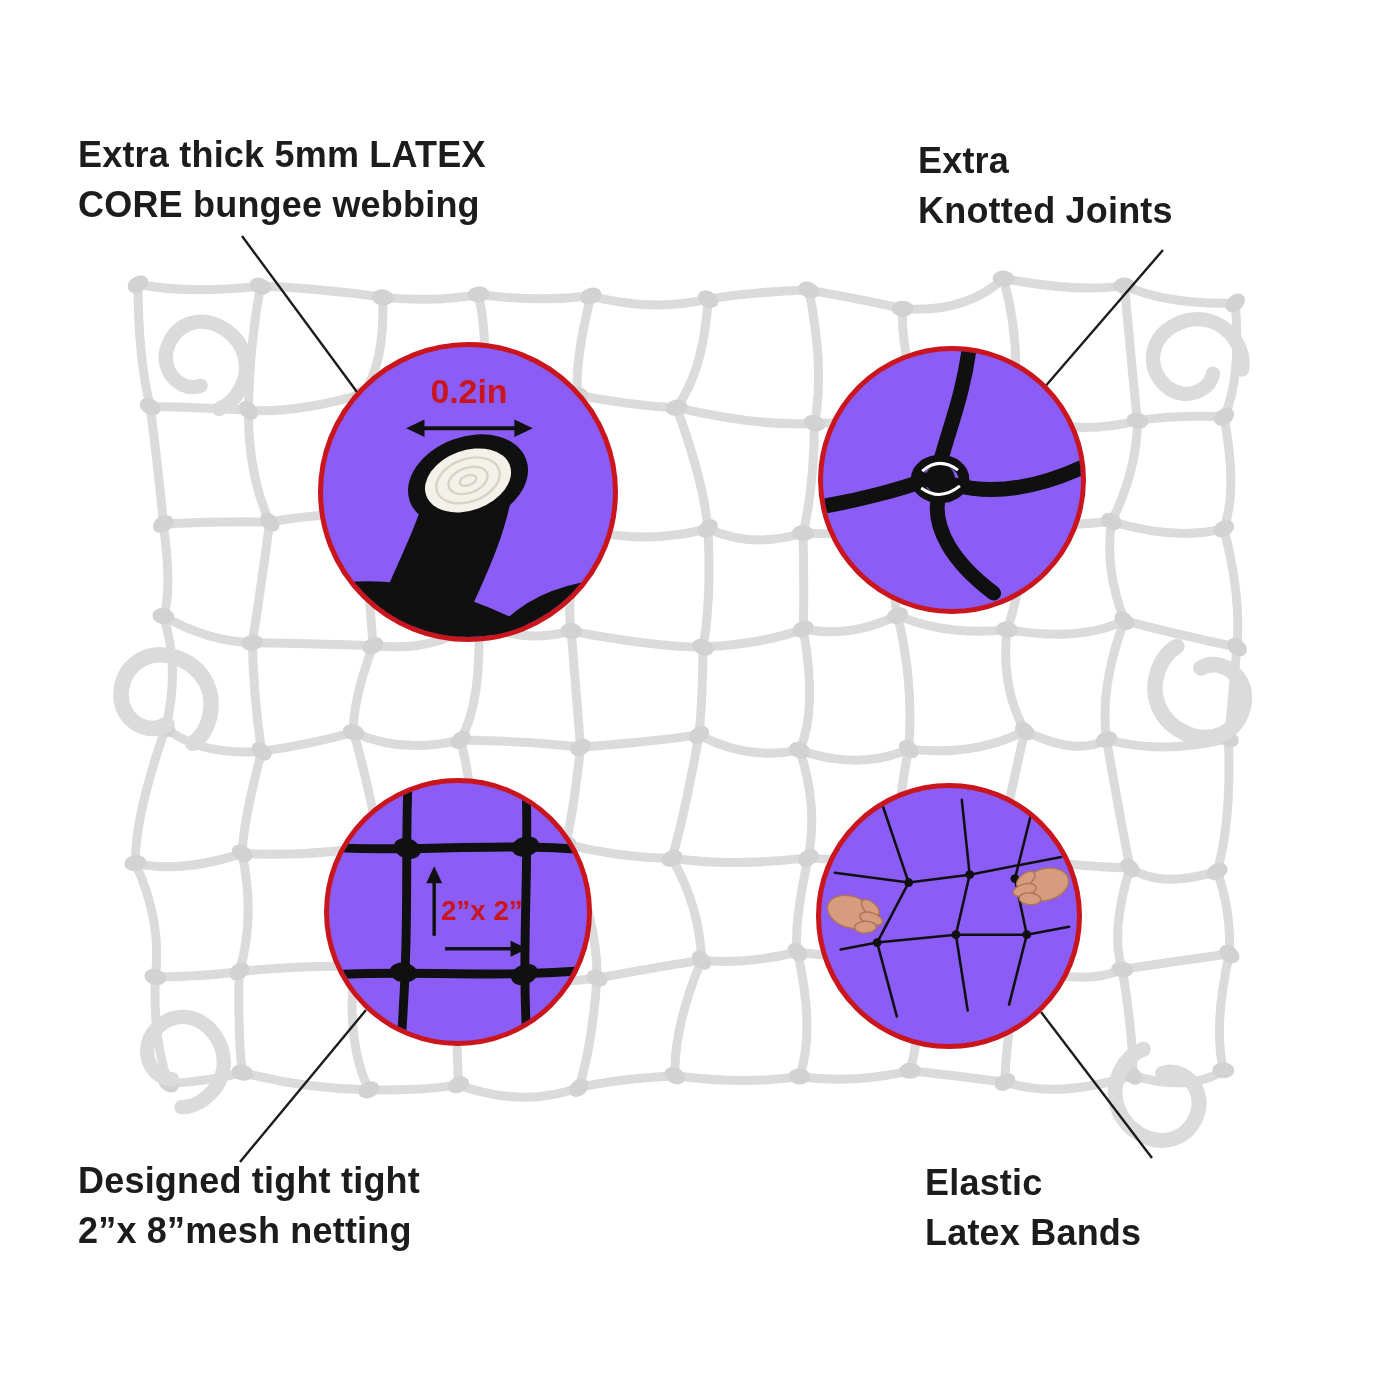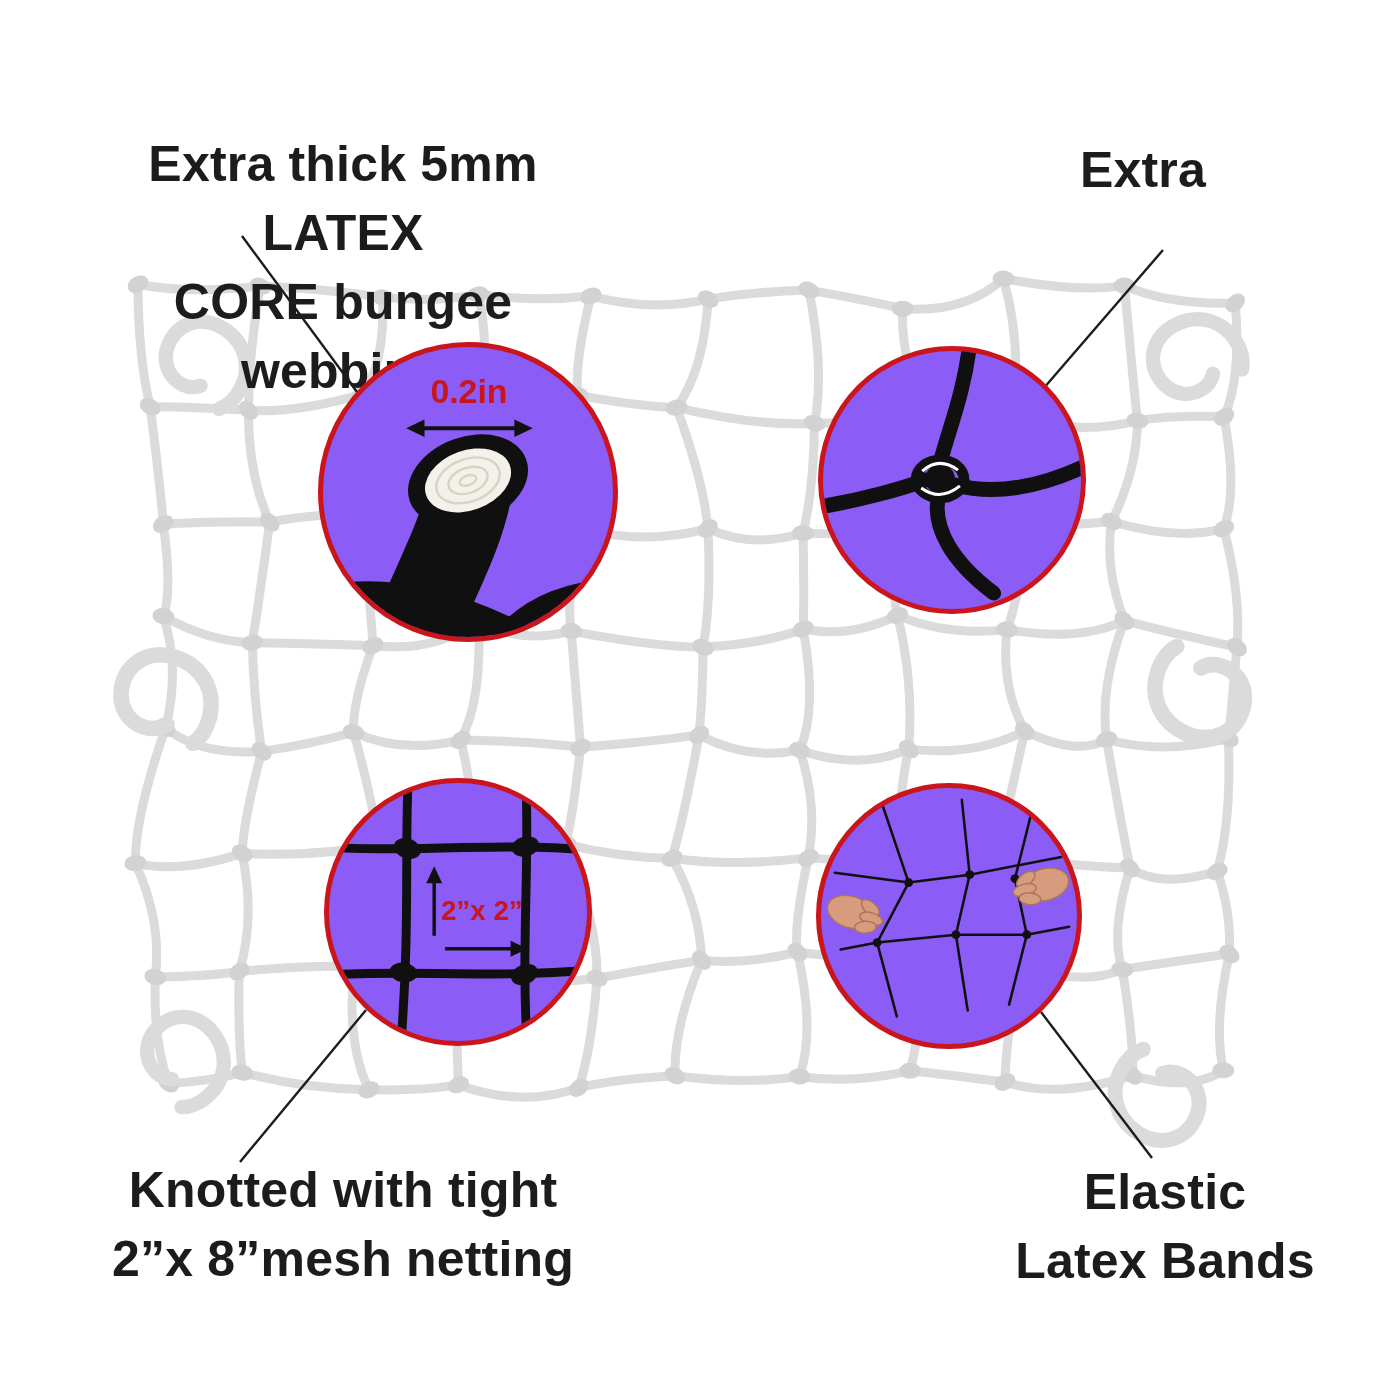--- a/index.html
+++ b/index.html
@@ -3,22 +3,22 @@
 <meta charset="utf-8">
 <style>
   *{box-sizing:border-box;}
   html,body{margin:0;padding:0;background:#fff;}
   .canvas{position:relative;width:1400px;height:1400px;background:#fff;overflow:hidden;
           font-family:"Liberation Sans","DejaVu Sans",sans-serif;}
   .net-bg,.leader-lines{position:absolute;left:0;top:0;width:1400px;height:1400px;}
   .net-bg{z-index:0;}
   .leader-lines{z-index:1;}
   .leader{stroke:var(--text-black,#1c1c1c);stroke-width:2.4;}
-  .label{position:absolute;z-index:2;text-align:center;font-weight:700;
-         color:var(--text-black,#1c1c1c);font-size:50px;line-height:1.38;letter-spacing:.2px;}
+  .label{position:absolute;z-index:2;text-align:left;font-weight:700;
+         color:var(--text-black,#1c1c1c);font-size:36px;line-height:1.38;letter-spacing:.2px;}
   .label-tl{left:78px;top:130px;width:530px;}
   .label-tr{left:918px;top:136px;width:450px;}
   .label-bl{left:78px;top:1156px;width:530px;}
   .label-br{left:925px;top:1158px;width:480px;}
   .callout{position:absolute;z-index:3;border-radius:50%;background:#8b5cf6;
            border:5px solid var(--accent-red,#c9151b);overflow:hidden;}
   .callout svg{position:absolute;left:0;top:0;width:100%;height:100%;}
   .c1{left:318px;top:342px;width:300px;height:300px;}
   .c2{left:818px;top:346px;width:268px;height:268px;}
   .c3{left:324px;top:778px;width:268px;height:268px;}
@@ -299,23 +299,24 @@
     <line class="leader" x1="366" y1="1010" x2="240" y2="1162"></line>
     <line class="leader" x1="1041" y1="1012" x2="1152" y2="1158"></line>
   </svg>
 
   <div class="label label-tl">
     <div>Extra thick 5mm LATEX</div>
     <div>CORE bungee webbing</div>
   </div>
   <div class="label label-tr">
     <div>Extra</div>
+    <div>Knotted Joints</div>
   </div>
   <div class="label label-bl">
-    <div>Knotted with tight</div>
+    <div>Designed tight tight</div>
     <div>2”x 8”mesh netting</div>
   </div>
   <div class="label label-br">
     <div>Elastic</div>
     <div>Latex Bands</div>
   </div>
 
   <div class="callout c1">
     <svg viewBox="0 0 300 300">
       <path class="cordS" d="M 152 146 C 142 200 114 244 88 312" stroke-width="88"></path>

